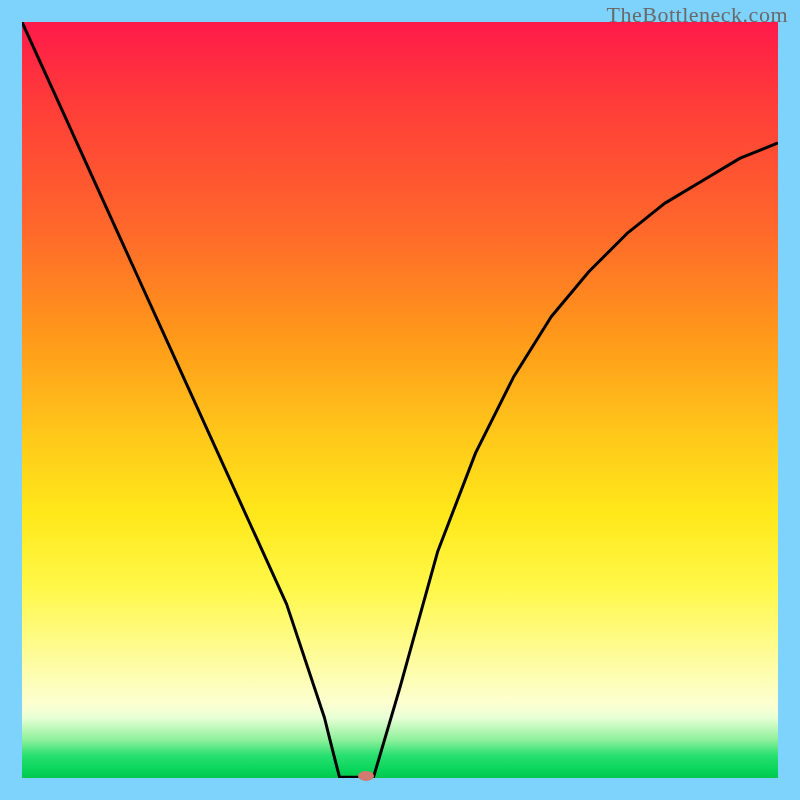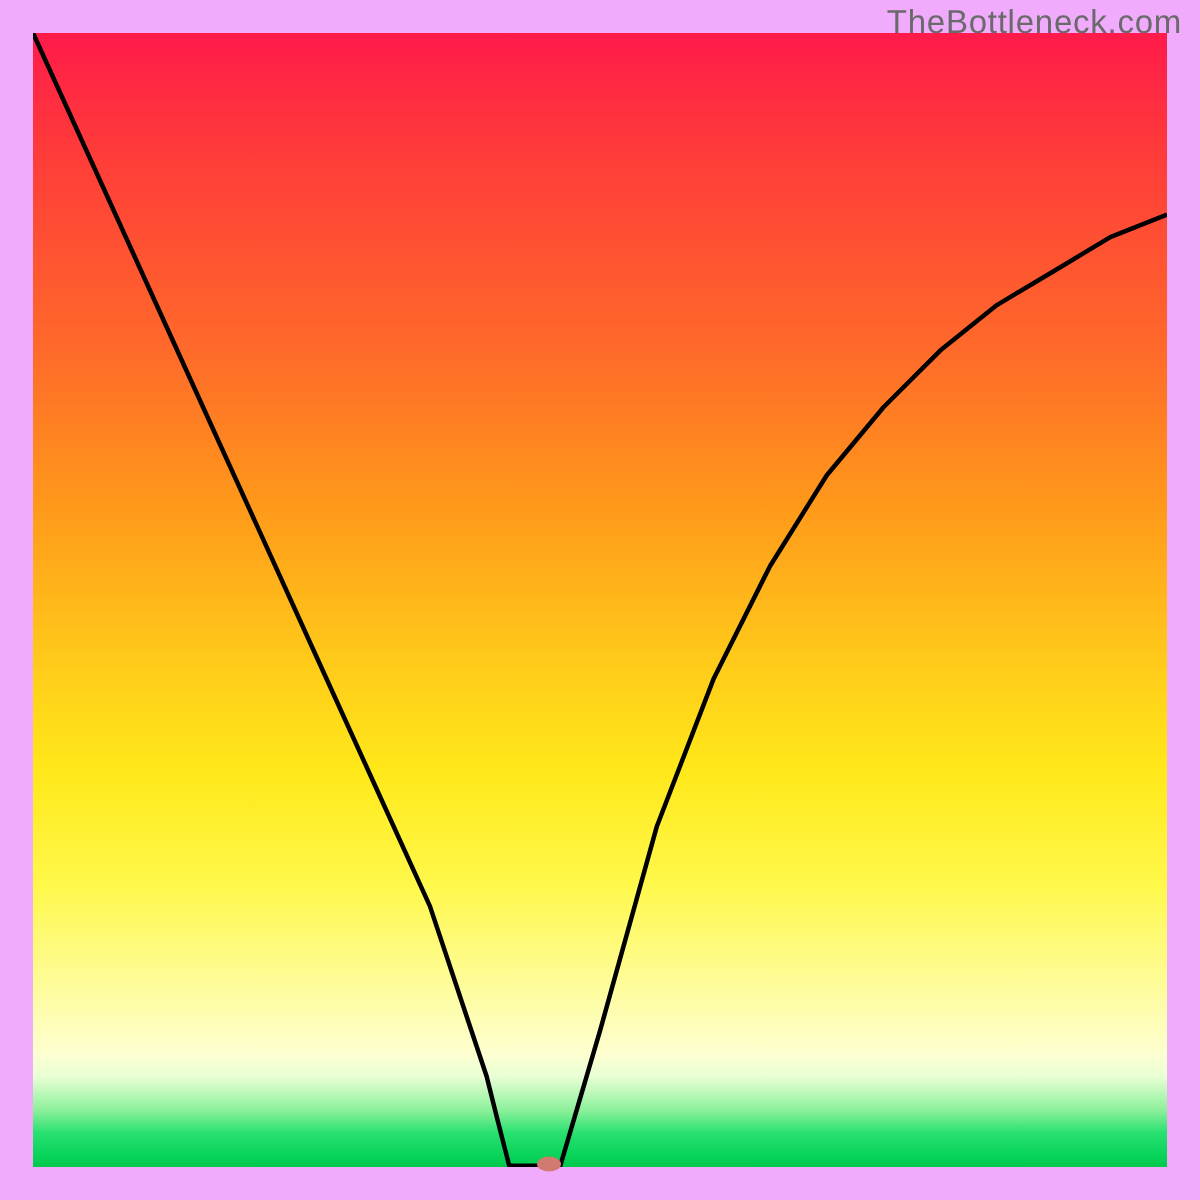--- a/index.html
+++ b/index.html
@@ -8,21 +8,22 @@
     width: 800px;
     height: 800px;
     background: #000;
     font-family: Arial, Helvetica, sans-serif;
     overflow: hidden;
   }
   .frame {
     position: relative;
     width: 800px;
     height: 800px;
-    background: #f0abfc;
+    background: #7dd3fc;
+    font-family: Liberation Serif, serif;
   }
   .watermark {
     position: absolute;
     top: 2px;
     right: 12px;
     color: #6a6a6a;
     font-size: 22px;
     font-weight: 500;
     letter-spacing: 0.5px;
     z-index: 5;

